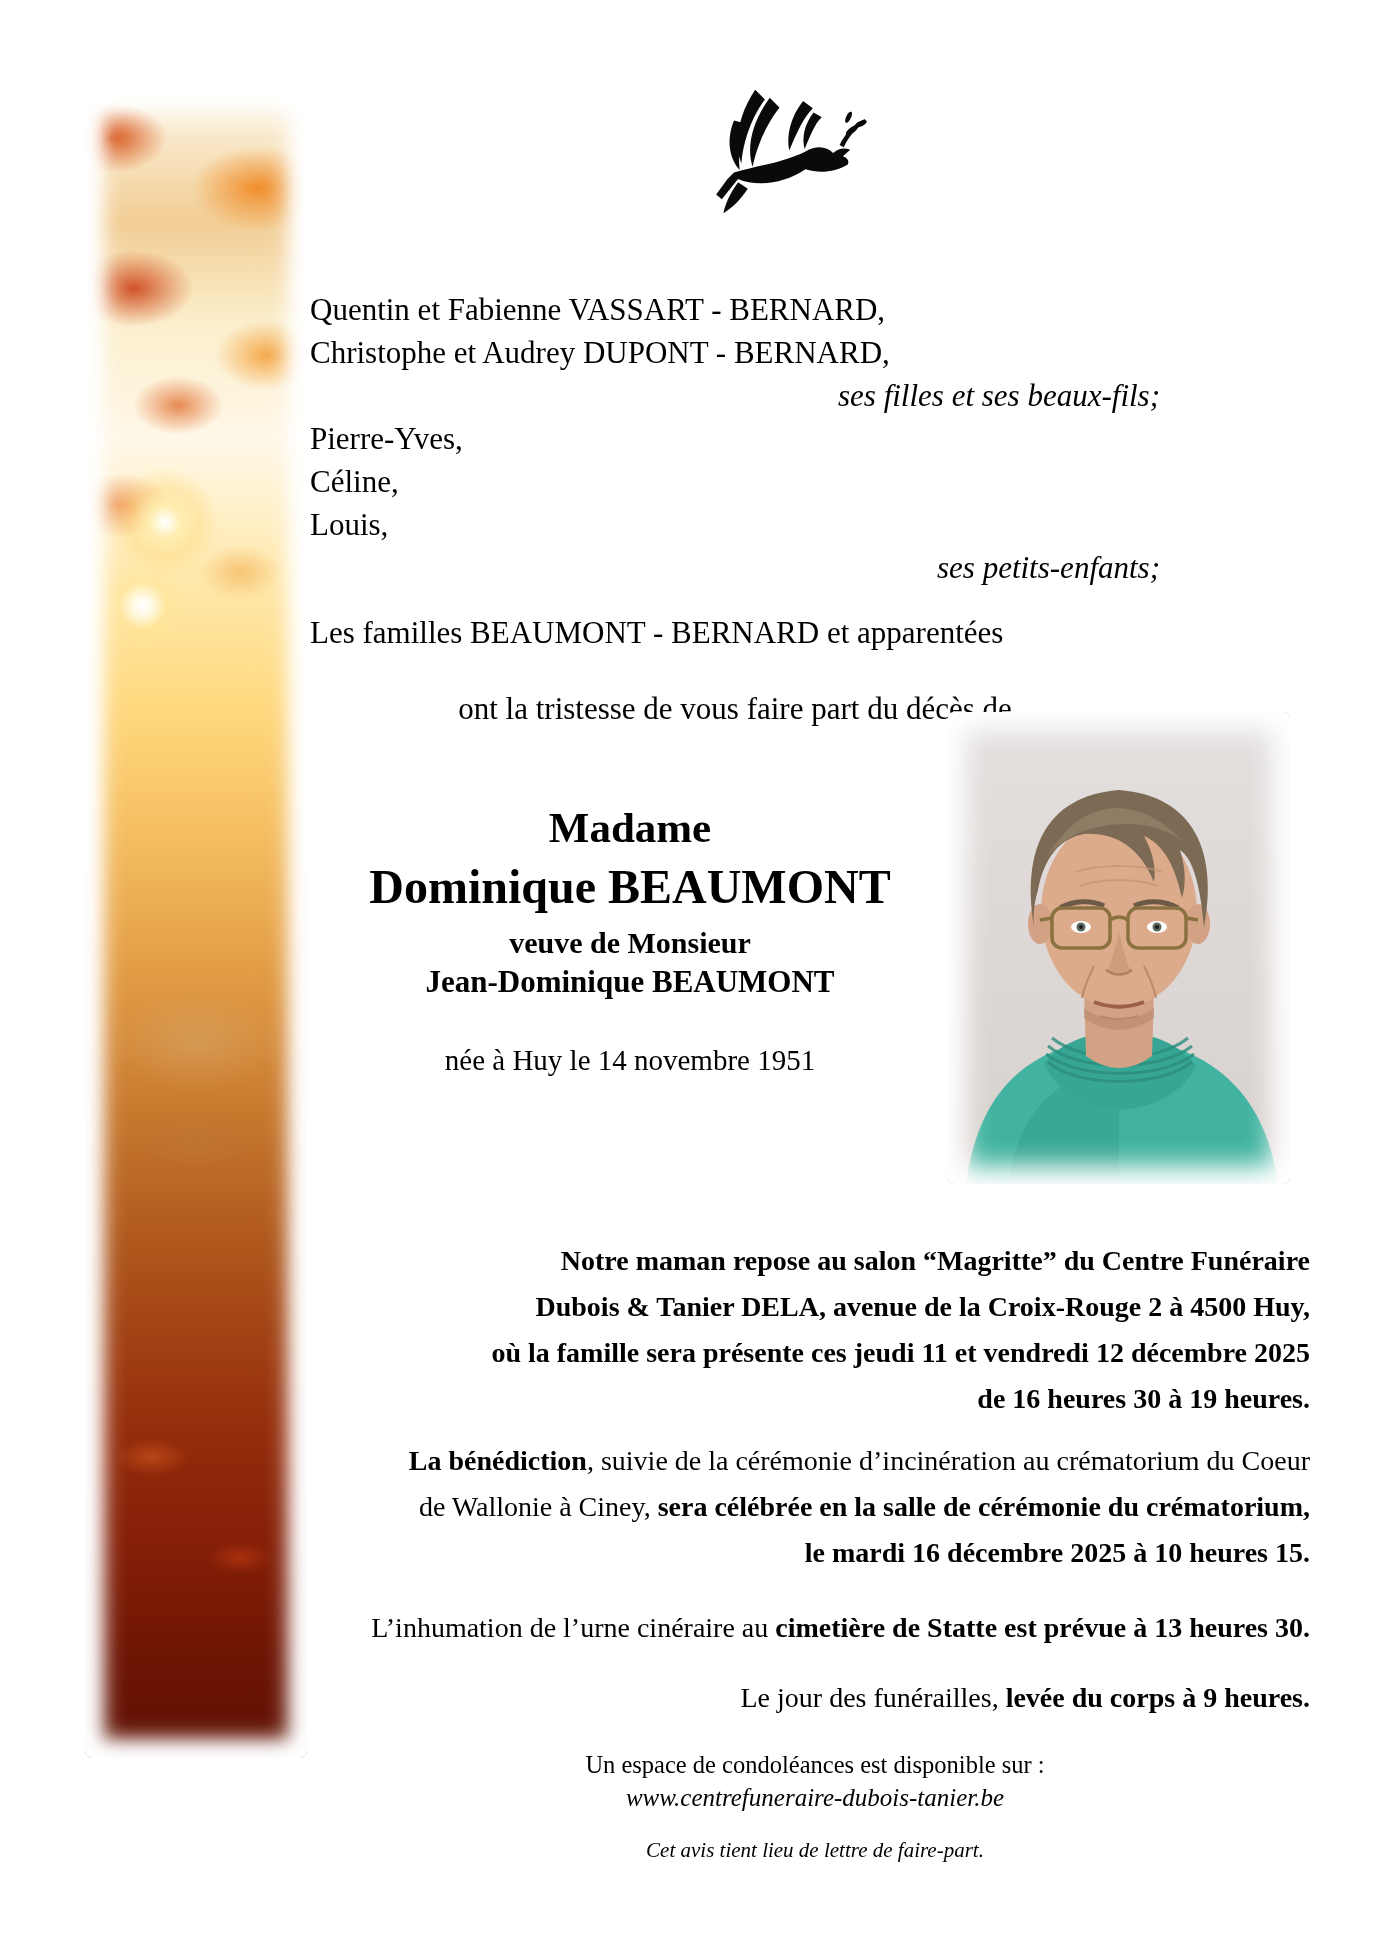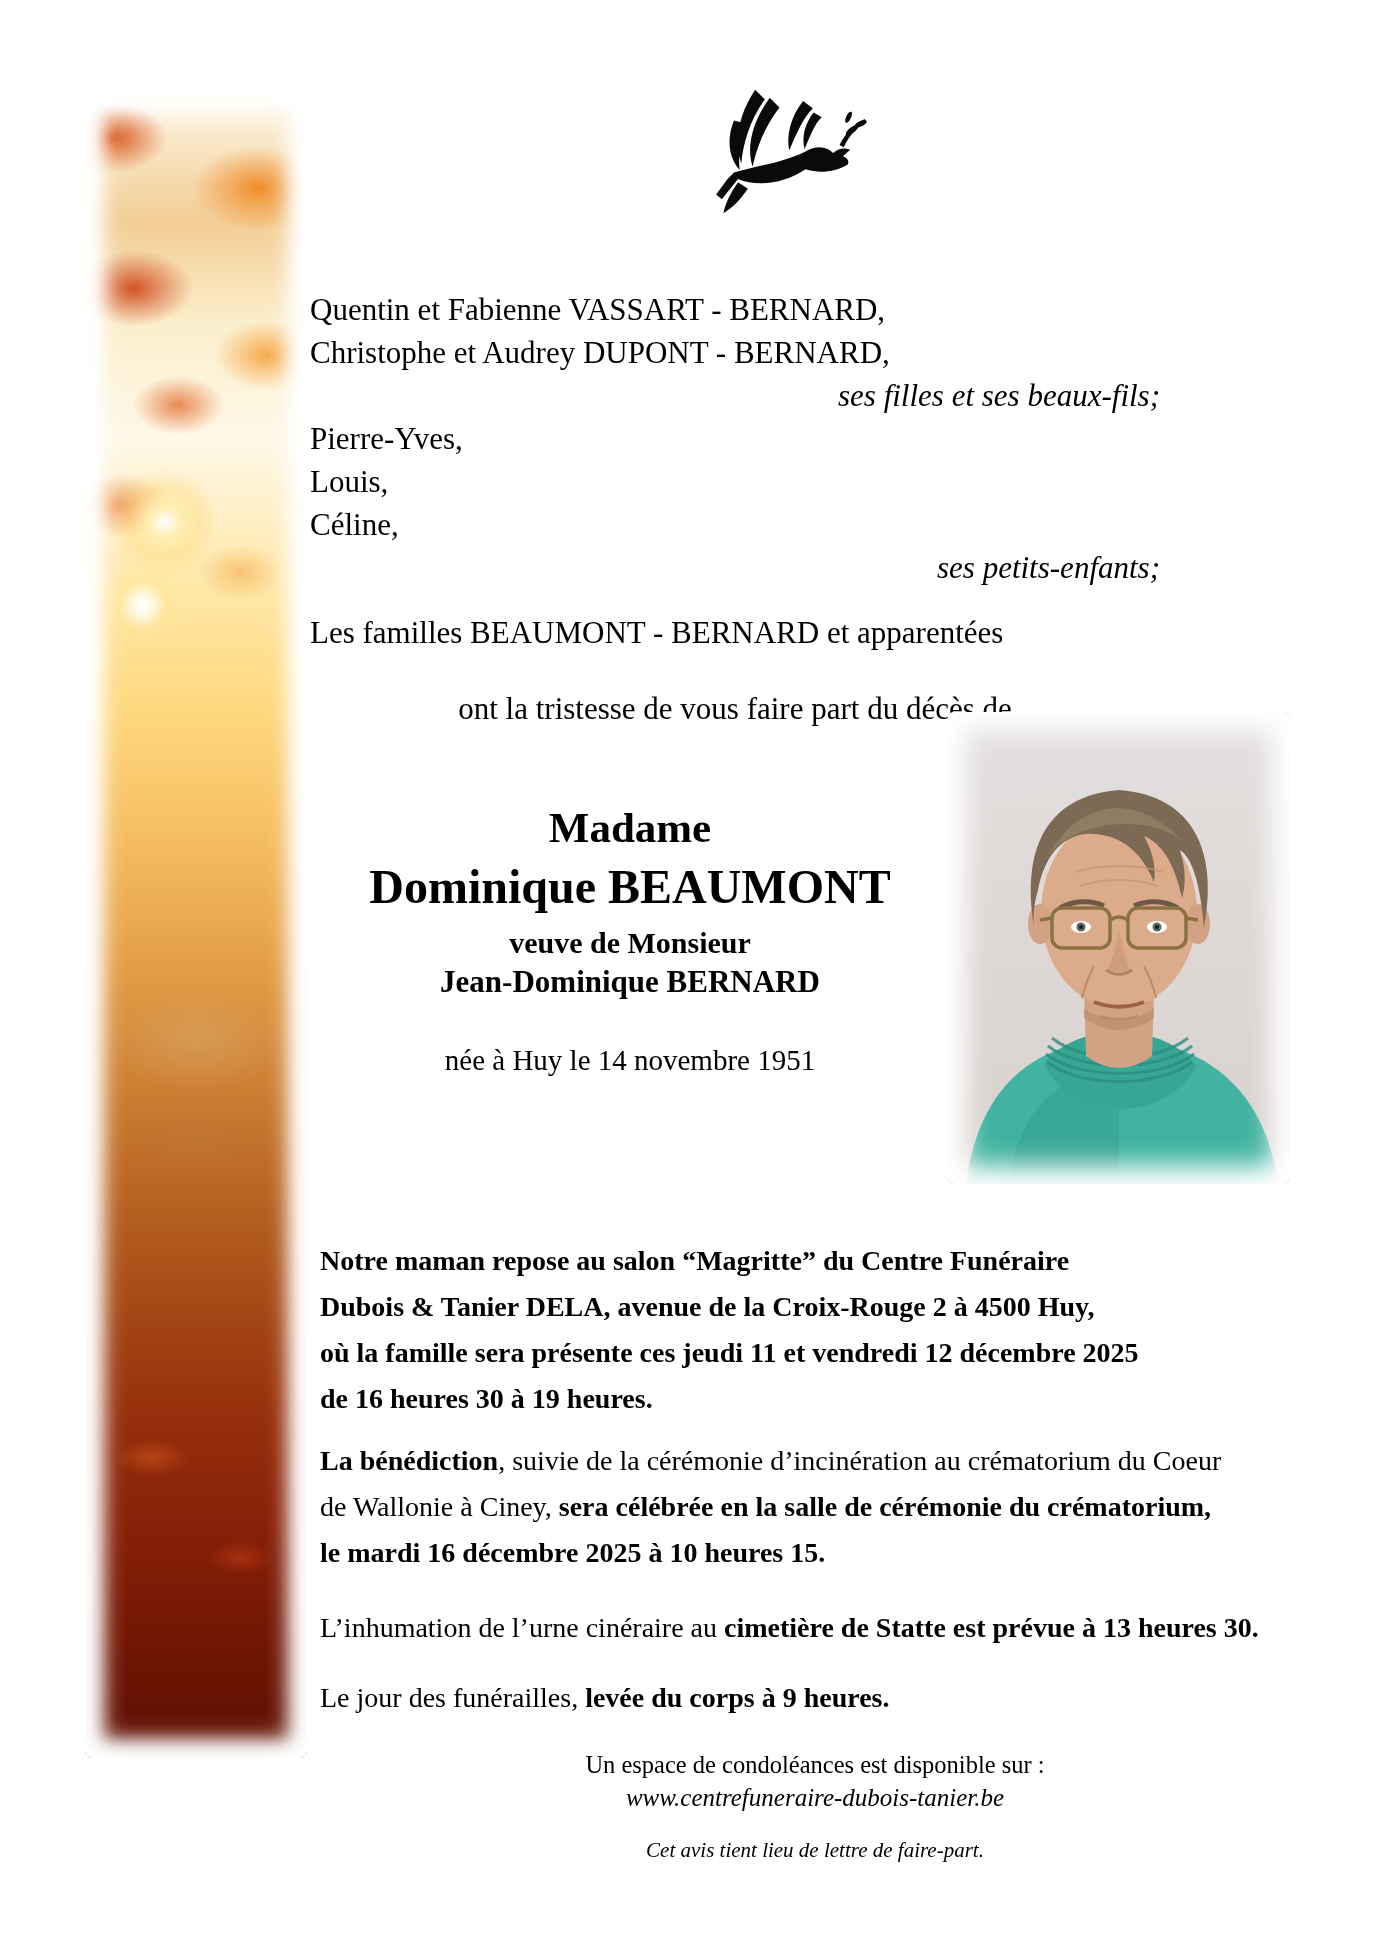--- a/index.html
+++ b/index.html
@@ -63,21 +63,21 @@
   
   .portrait {
     position:absolute; left:948px; top:712px; width:342px; height:472px;
     border-radius:6px; overflow:hidden; background:#dedad9;
   }
   .portrait svg { display:block; width:100%; height:100%; }
   .photo-feather { position:absolute; inset:0; border-radius:6px;
     box-shadow: inset 0 0 26px 18px #ffffff; pointer-events:none; }
 
   
-  .para { position:absolute; left:320px; width:990px; text-align:left; font-size:28px; }
+  .para { position:absolute; left:320px; width:990px; text-align:right; font-size:28px; }
   .visitation-block { top:1238px; line-height:46px; font-weight:bold; }
   .ceremony-block   { top:1438px; line-height:46px; }
   .burial-line      { top:1608px; line-height:40px; }
   .funeralday-line  { top:1678px; line-height:40px; }
   .b { font-weight:bold; }
 
   .condolences-block { position:absolute; left:320px; top:1748px; width:990px;
     text-align:center; font-size:24.5px; line-height:33px; }
   .website-line { font-style:italic; font-size:25px; }
   .footer-notice { position:absolute; left:320px; top:1838px; width:990px;
@@ -106,32 +106,32 @@
       <ellipse cx="192" cy="44" rx="8" ry="3.2" transform="rotate(-24 192 44)"></ellipse>
       <ellipse cx="177" cy="36" rx="7.5" ry="3" transform="rotate(-64 177 36)"></ellipse>
     </svg>
   </div>
 
   <div class="family-block">
     <div>Quentin et Fabienne VASSART - BERNARD,</div>
     <div>Christophe et Audrey DUPONT - BERNARD,</div>
     <div class="t-right">ses filles et ses beaux-fils;</div>
     <div>Pierre-Yves,</div>
+    <div>Céline,</div>
     <div>Louis,</div>
-    <div>Céline,</div>
     <div class="t-right">ses petits-enfants;</div>
     <div class="families-line">Les familles BEAUMONT - BERNARD et apparentées</div>
     <div class="announce-line">ont la tristesse de vous faire part du décès de</div>
   </div>
 
   <div class="deceased-block">
     <div class="deceased-title">Madame</div>
     <div class="deceased-name">Dominique BEAUMONT</div>
     <div class="deceased-widow">veuve de Monsieur</div>
-    <div class="deceased-spouse">Jean-Dominique BERNARD</div>
+    <div class="deceased-spouse">Jean-Dominique BEAUMONT</div>
     <div class="deceased-birth">née à Huy le 14 novembre 1951</div>
   </div>
 
   <div class="portrait">
     <svg viewBox="0 0 342 472" xmlns="http://www.w3.org/2000/svg">
       <defs>
         <linearGradient id="bgG" x1="0" y1="0" x2="0" y2="1">
           <stop offset="0" stop-color="#e3e0df"></stop>
           <stop offset="0.6" stop-color="#dcd6d4"></stop>
           <stop offset="1" stop-color="#d8d2cf"></stop>

